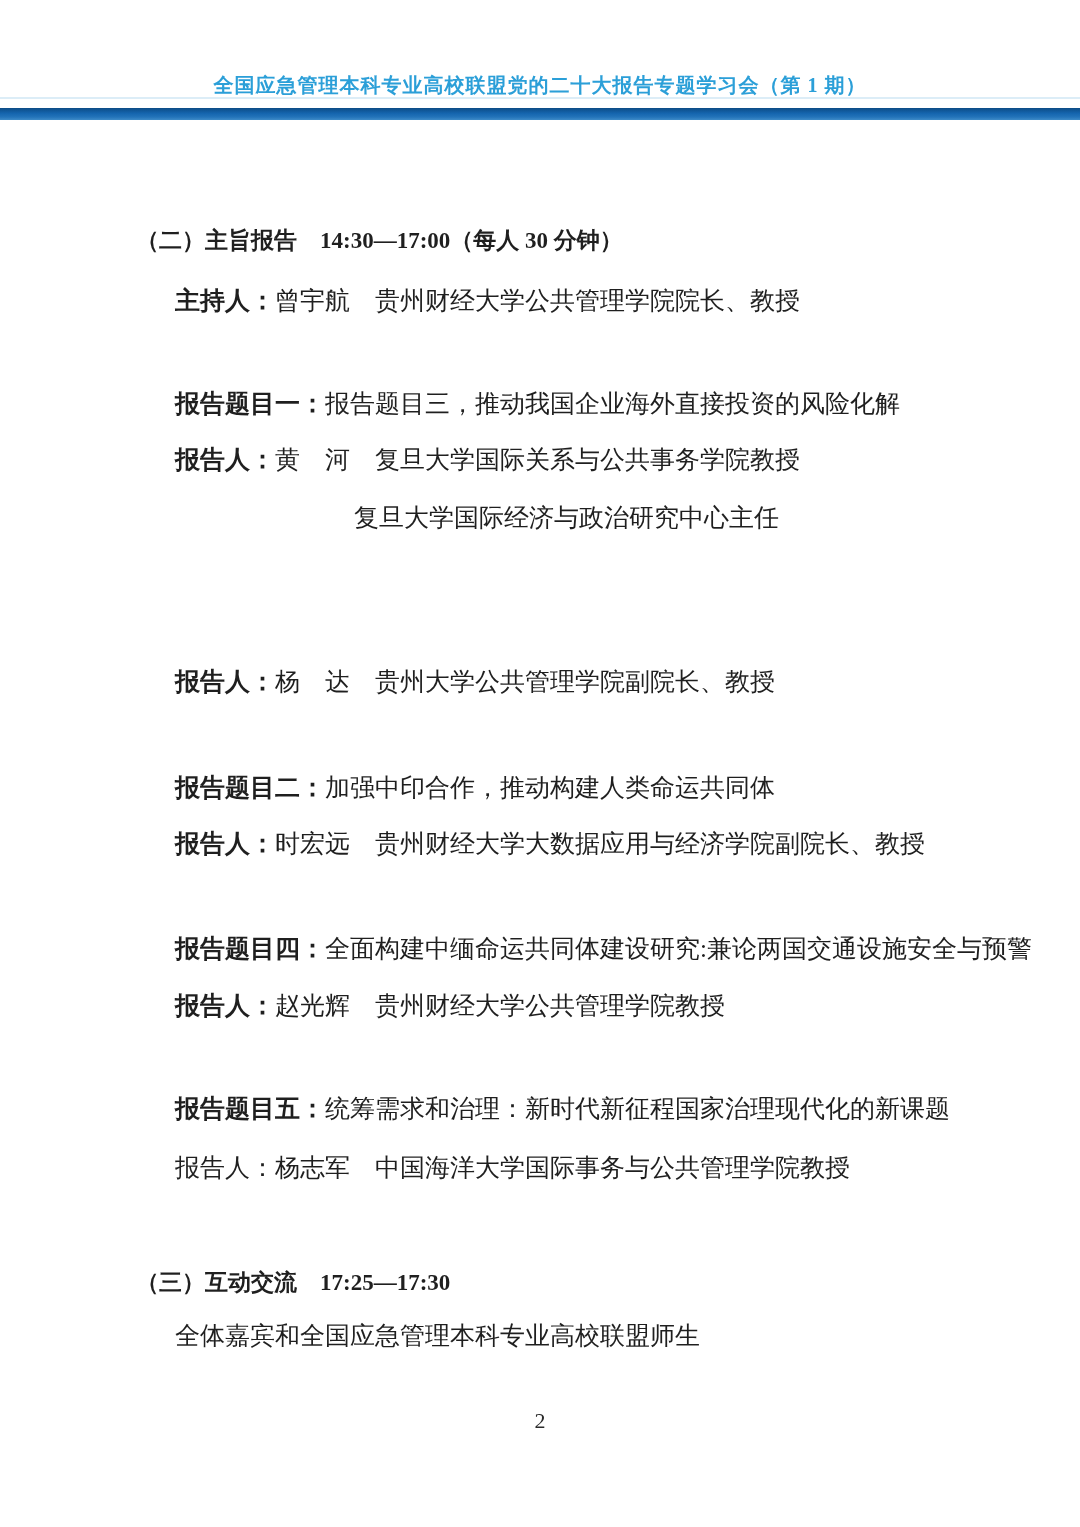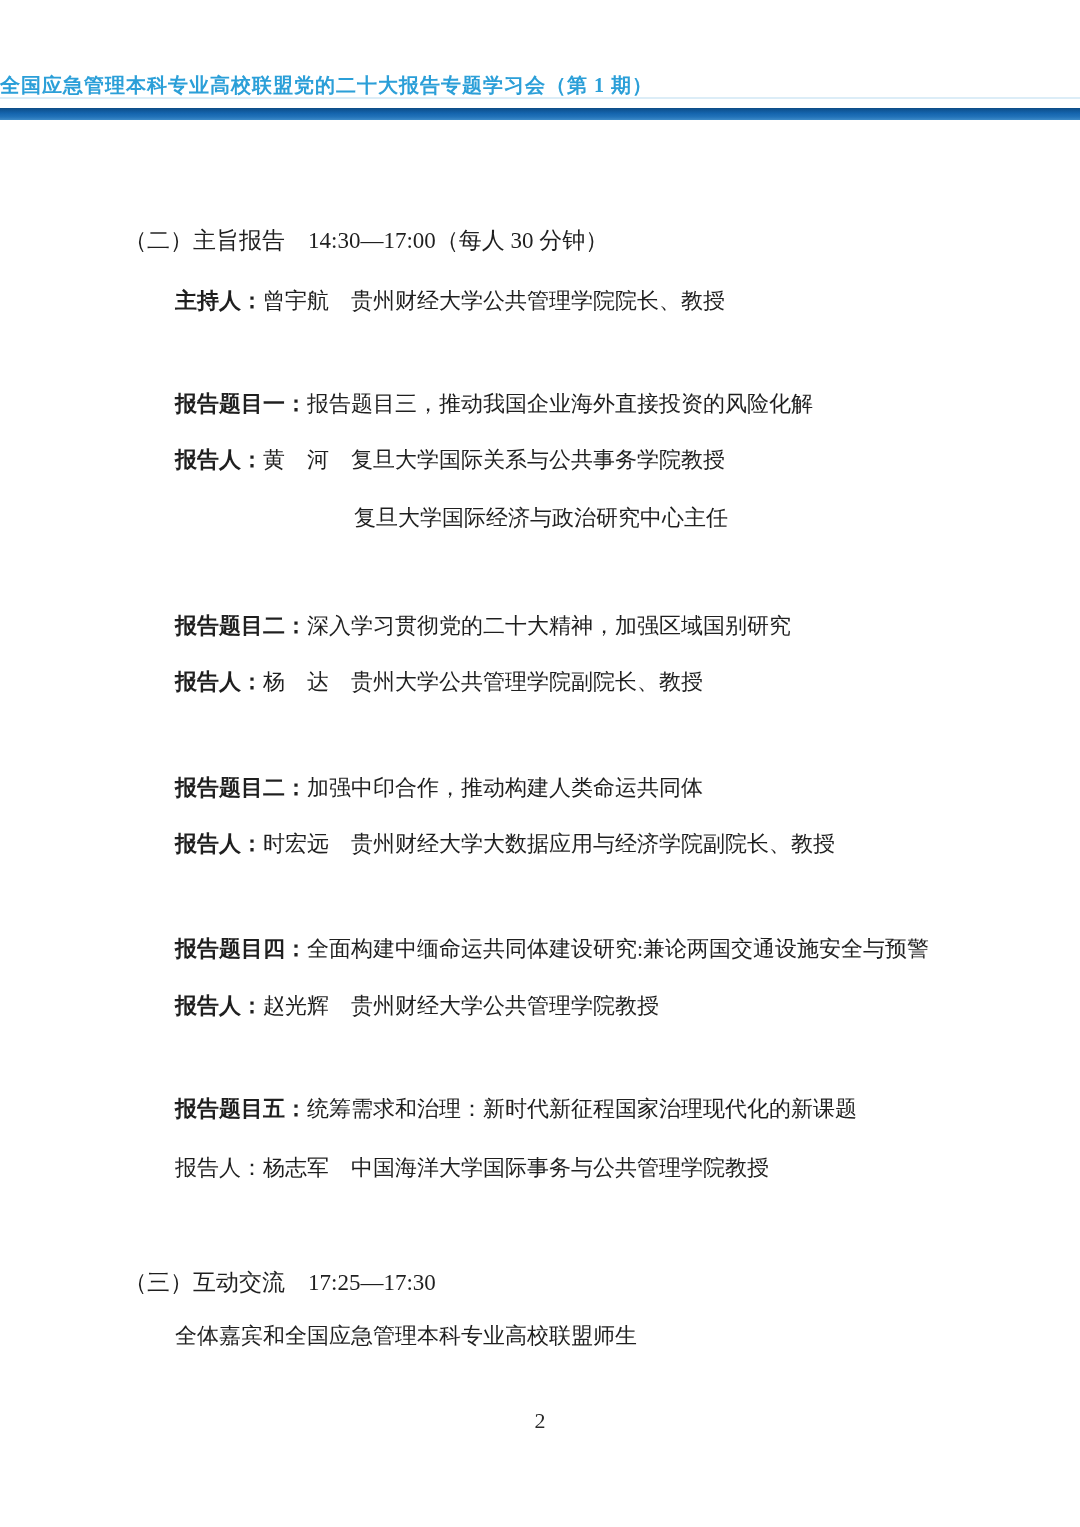--- a/index.html
+++ b/index.html
@@ -11,20 +11,21 @@
     overflow: hidden;
     font-family: "Liberation Serif", "DejaVu Serif", serif;
     color: #1f1f1f;
   }
   
   .header-title {
     position: absolute;
     top: 72px;
     left: 0;
     width: 100%;
+    text-align: center;
     font-size: 20px;
     font-weight: bold;
     letter-spacing: 1px;
     color: var(--header-text, #2b9fd8);
     white-space: nowrap;
   }
   .header-underline {
     position: absolute;
     top: 97px;
     left: 0;
@@ -42,25 +43,25 @@
       var(--bar-top, #0d4c86) 0%,
       #1565ae 45%,
       #2373b9 75%,
       var(--bar-bottom, #3e8bc8) 100%);
   }
   
   .line {
     position: absolute;
     left: 175px;
     margin: 0;
-    font-size: 22px;
+    font-size: 25px;
     line-height: 30px;
     white-space: nowrap;
   }
-  .sec { left: 124px; font-weight: normal; font-size: 23px; text-align: right; }
+  .sec { left: 136px; font-weight: bold; font-size: 23px; text-align: right; }
   .b { font-weight: bold; }
   .t-sec2 { top: 226px; }
   .t-host { top: 286px; }
   .t-r1t  { top: 389px; }
   .t-r1s  { top: 445px; }
   .t-r1e  { top: 503px; left: 330px; margin-left: 24px; }
   .t-r2t  { top: 611px; }
   .t-r2s  { top: 667px; }
   .t-r3t  { top: 773px; }
   .t-r3s  { top: 829px; }
@@ -91,21 +92,20 @@
   <div class="header-bar"></div>
 
   <p class="line sec t-sec2">（二）主旨报告　14:30—17:00（每人 30 分钟）</p>
 
   <p class="line t-host"><span class="b">主持人：</span><span>曾宇航　贵州财经大学公共管理学院院长、教授</span></p>
 
   <p class="line t-r1t"><span class="b">报告题目一：</span><span>报告题目三，推动我国企业海外直接投资的风险化解</span></p>
   <p class="line t-r1s"><span class="b">报告人：</span><span>黄　河　复旦大学国际关系与公共事务学院教授</span></p>
   <p class="line t-r1e">复旦大学国际经济与政治研究中心主任</p>
 
-  <p class="line t-r2t"><span class="b">报告题目二：</span><span>深入学习贯彻党的二十大精神，加强区域国别研究</span></p>
   <p class="line t-r2s"><span class="b">报告人：</span><span>杨　达　贵州大学公共管理学院副院长、教授</span></p>
 
   <p class="line t-r3t"><span class="b">报告题目二：</span><span>加强中印合作，推动构建人类命运共同体</span></p>
   <p class="line t-r3s"><span class="b">报告人：</span><span>时宏远　贵州财经大学大数据应用与经济学院副院长、教授</span></p>
 
   <p class="line t-r4t"><span class="b">报告题目四：</span><span>全面构建中缅命运共同体建设研究:兼论两国交通设施安全与预警</span></p>
   <p class="line t-r4s"><span class="b">报告人：</span><span>赵光辉　贵州财经大学公共管理学院教授</span></p>
 
   <p class="line t-r5t"><span class="b">报告题目五：</span><span>统筹需求和治理：新时代新征程国家治理现代化的新课题</span></p>
   <p class="line t-r5s"><span>报告人：</span><span>杨志军　中国海洋大学国际事务与公共管理学院教授</span></p>

